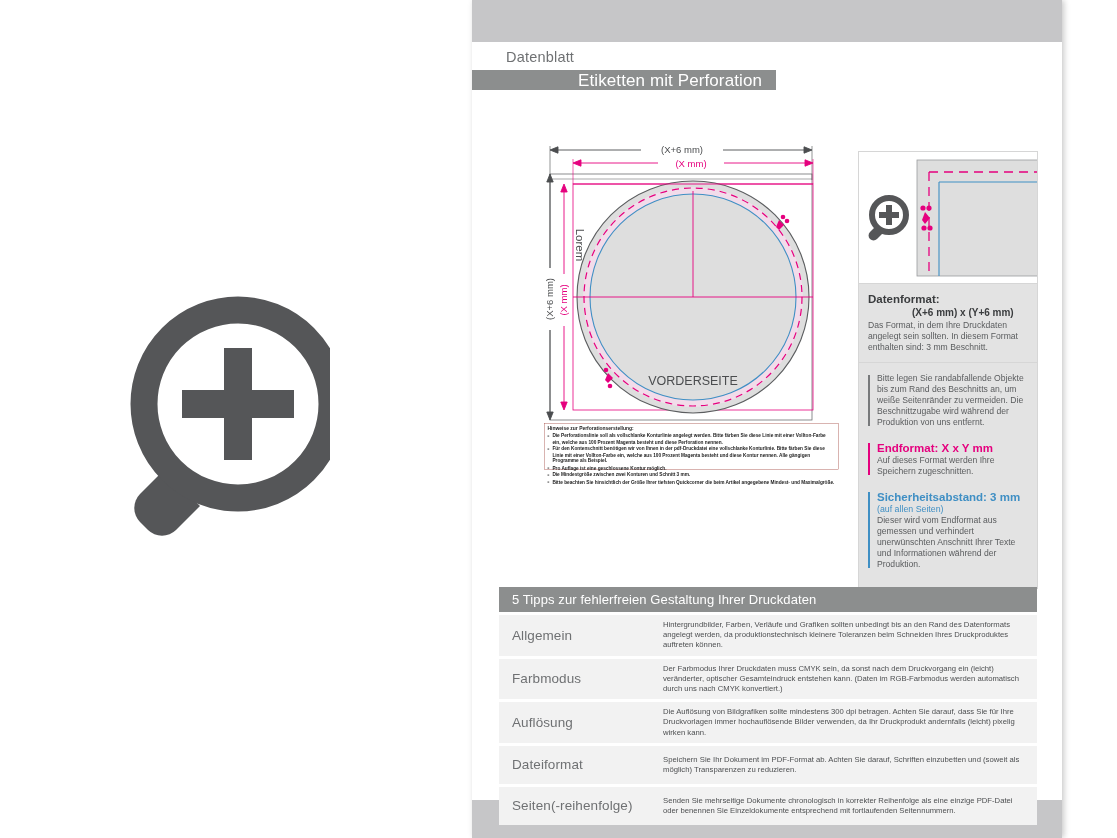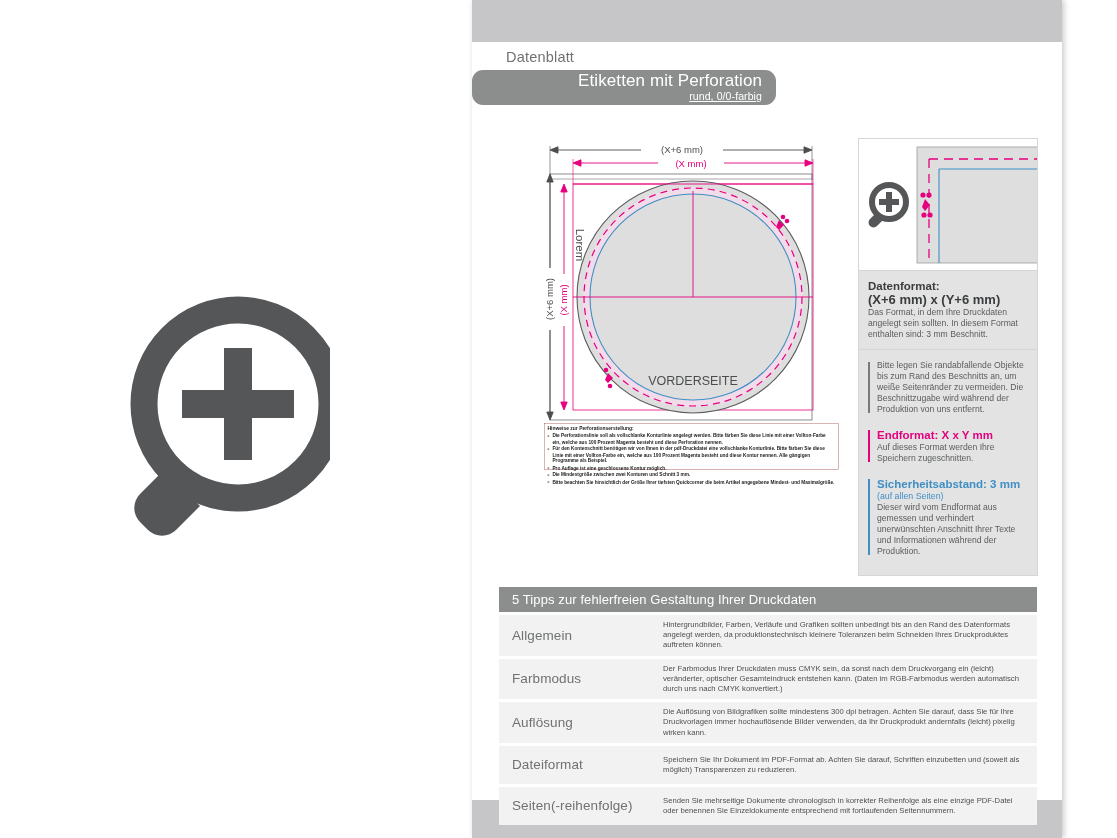--- a/index.html
+++ b/index.html
@@ -23,23 +23,23 @@
   #band-top{top:0;height:42px;}
   #band-bottom{top:800px;height:38px;}
 
   
   #tab-datenblatt{
     position:absolute;left:22px;top:46px;width:100px;height:22px;
     background:#ffffff;color:#6f7173;font-size:14.5px;line-height:22px;
     padding-left:12px;box-sizing:border-box;letter-spacing:.2px;
   }
   #title-bar{
-    position:absolute;left:0;top:70px;width:304px;height:35px;
+    position:absolute;left:0;top:70px;width:304px;height:20px;
     background:#8c8e8e;color:#ffffff;text-align:right;
-    padding:1px 14px 0 0;box-sizing:border-box;border-radius:11px;
+    padding:1px 14px 0 0;box-sizing:border-box;
   }
   #title-main{font-size:17px;line-height:19px;letter-spacing:.1px;}
   #title-sub{font-size:10.5px;line-height:13px;letter-spacing:.1px;text-decoration:underline;}
 
   
   #diagram{position:absolute;left:68px;top:140px;width:290px;height:290px;}
 
   
   #notice{
     position:absolute;left:72px;top:423px;width:772px;height:122px;
@@ -49,31 +49,31 @@
   }
   #notice-title{font-size:13px;font-weight:bold;color:#1c1c1c;margin:0 0 5px 0;}
   #notice ul{margin:0;padding:0;list-style:none;}
   #notice li{
     font-size:12.4px;font-weight:bold;color:#1c1c1c;line-height:15.5px;
     padding-left:13px;position:relative;margin-bottom:3px;
   }
   #notice li:before{content:"\25B8";position:absolute;left:1px;top:0;color:#4a4a4a;font-size:9px;}
 
   
-  #info-col{position:absolute;left:386px;top:138px;width:180px;}
+  #info-col{position:absolute;left:386px;top:151px;width:180px;}
   #info-fig{
     height:133px;border:1px solid #d6d6d6;background:#ffffff;position:relative;
     box-sizing:border-box;
   }
   #info-datenformat{
     background:#e3e3e3;border:1px solid #d6d6d6;border-top:none;
     padding:8px 9px 9px 9px;box-sizing:border-box;
   }
   .blk-h-dark{font-size:11.5px;font-weight:bold;color:#3a3c3e;line-height:14px;}
-  .blk-h-line2{font-size:13px;font-weight:bold;color:#3a3c3e;line-height:14px;}
+  .blk-h-line2{font-size:10px;font-weight:bold;color:#3a3c3e;line-height:14px;margin-left:44px;}
   .blk-p{font-size:8.6px;color:#5a5c5e;line-height:11px;}
   #info-lower{
     background:#e3e3e3;border:1px solid #d6d6d6;border-top:none;
     padding:10px 9px 12px 9px;box-sizing:border-box;
   }
   .infoblk{position:relative;padding-left:9px;margin-bottom:13px;}
   .infoblk:last-child{margin-bottom:6px;}
   .bar{position:absolute;left:0;top:2px;bottom:2px;width:2px;}
   .bar.gray{background:#77797b;}
   .bar.mag{background:#e5007e;

